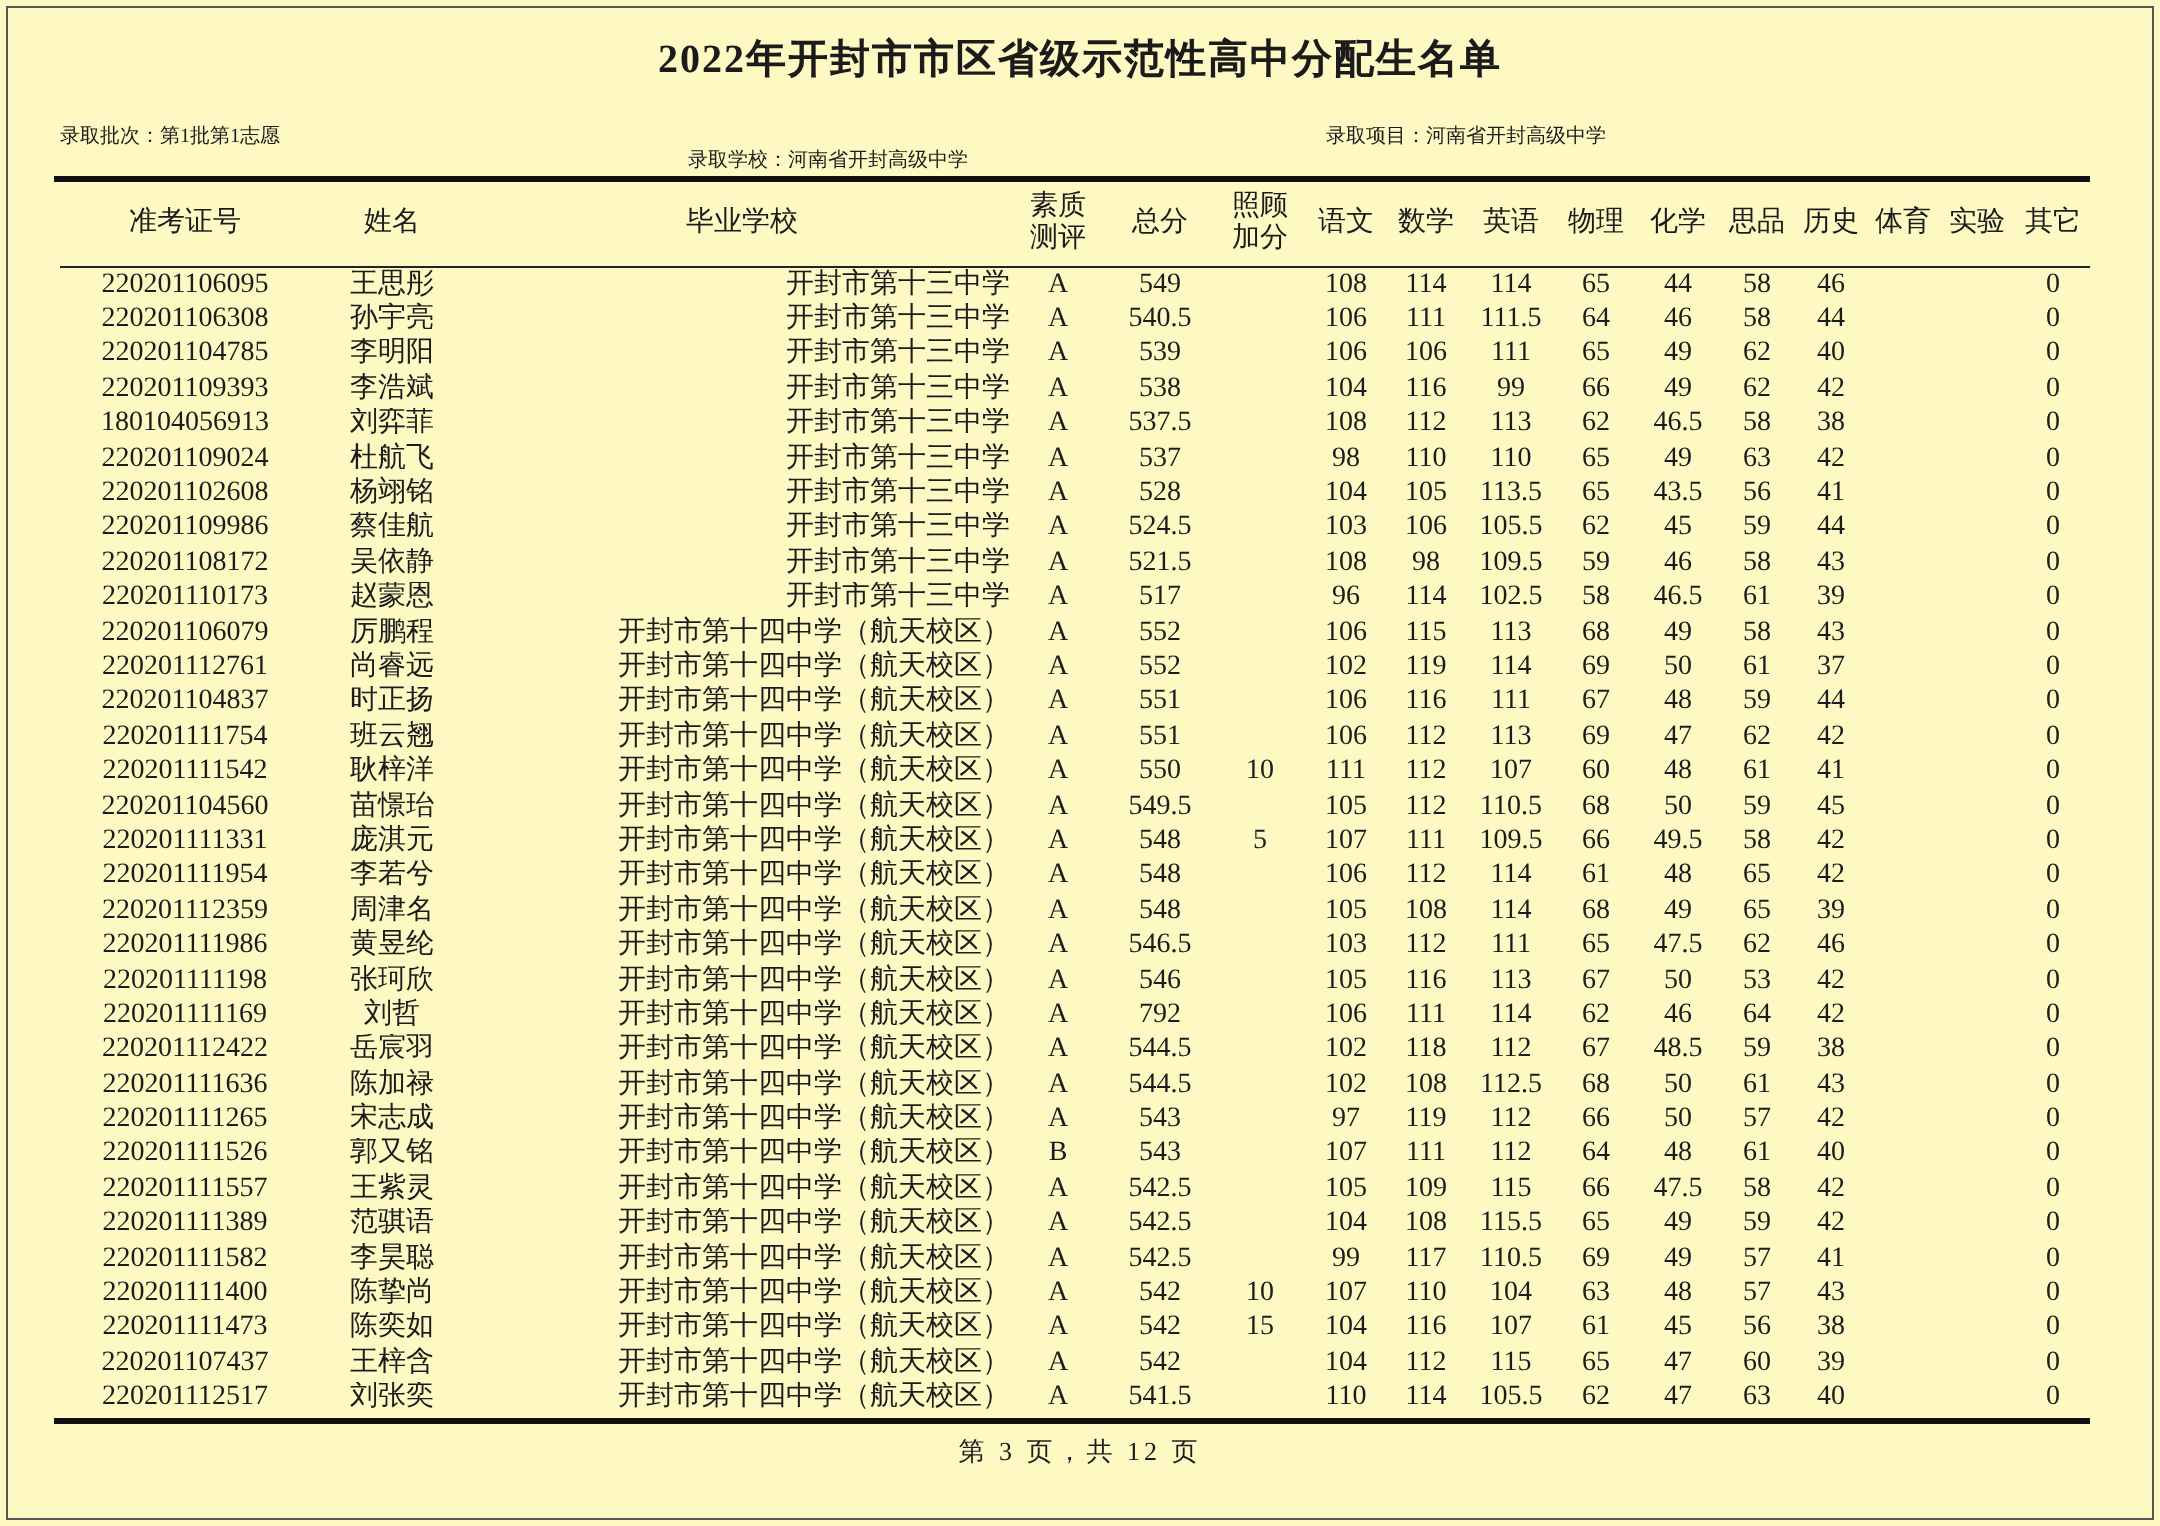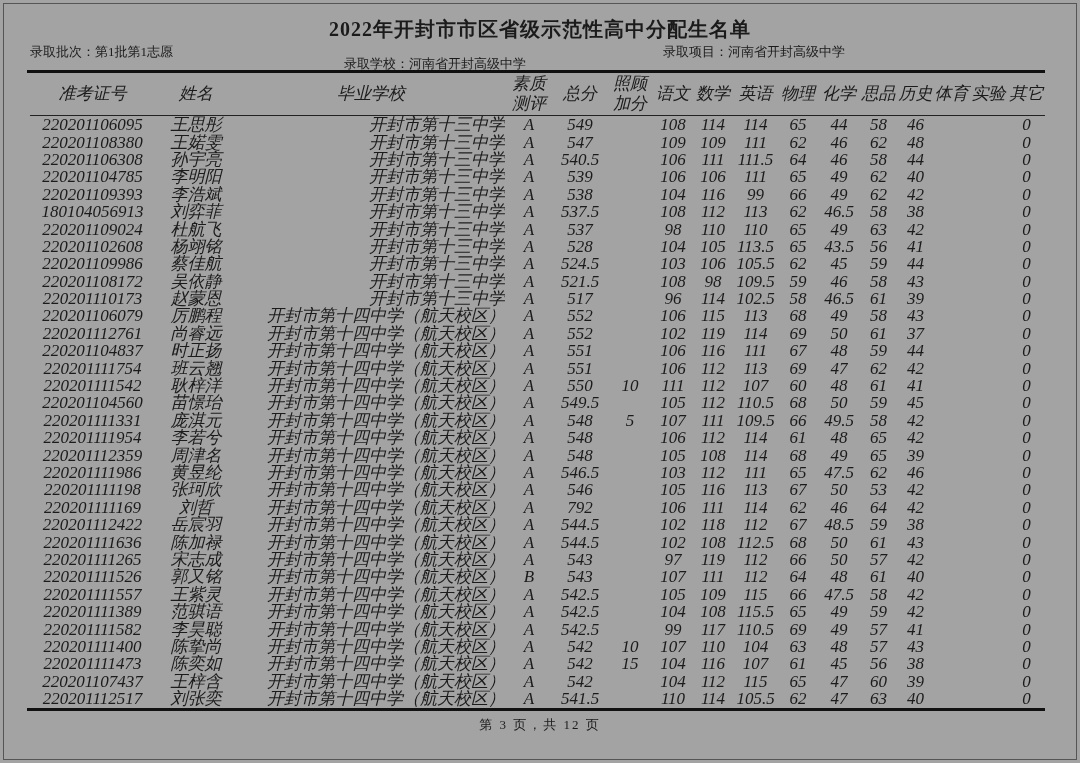--- a/index.html
+++ b/index.html
@@ -1,57 +1,56 @@
 <!DOCTYPE html>
 <html><head>
 <meta charset="utf-8">
 <style>
   html,body{margin:0;padding:0;background:#e8e8e8;}
   .page{
     position:relative;
     width:1080px;height:763px;
-    background:#a3a3a3;
+    background:#fef9c3;
     font-family:"Liberation Serif","DejaVu Serif",serif;
     color:#1b1b1b;
     overflow:hidden;
   }
   .frame{
     position:absolute;left:3px;top:3px;right:3px;bottom:3px;
     border:1px solid #555;
     pointer-events:none;
   }
   .title{
     padding-top:16px;
     text-align:center;
     font-size:20px;
     font-weight:bold;
     letter-spacing:1px;
   }
   .meta-row{
     position:relative;
     height:22px;
-    margin-top:0;
-    font-size:13px;
+    margin-top:18px;
+    font-size:10px;
   }
   .meta-batch{position:absolute;left:30px;top:0;}
   .meta-school{position:absolute;left:344px;top:12px;}
   .meta-project{position:absolute;left:663px;top:0;}
   .rule-thick{
     margin-left:27px;
     width:1018px;
     border-bottom:3px solid #111;
     margin-top:5px;
   }
   table{
     margin-left:30px;
     width:1015px;
     border-collapse:collapse;
     table-layout:fixed;
-    font-size:17px;
-    font-style:italic;
+    font-size:14px;
   }
   col.c1{width:125px} col.c2{width:82px} col.c3{width:268px}
   col.c4{width:48px}  col.c5{width:54px} col.c6{width:46px}
   col.c7{width:40px}  col.c8{width:40px} col.c9{width:45px}
   col.c10{width:40px} col.c11{width:42px} col.c12{width:37px}
   col.c13{width:37px} col.c14{width:35px} col.c15{width:39px}
   col.c16{width:37px}
   thead th{
     height:42px;
     font-weight:normal;
@@ -155,38 +154,20 @@
           <td>114</td>
           <td>65</td>
           <td>44</td>
           <td>58</td>
           <td>46</td>
           <td></td>
           <td></td>
           <td>0</td>
         </tr>
         <tr>
-          <td>220201108380</td>
-          <td>王婼雯</td>
-          <td class="left">开封市第十三中学</td>
-          <td>A</td>
-          <td>547</td>
-          <td></td>
-          <td>109</td>
-          <td>109</td>
-          <td>111</td>
-          <td>62</td>
-          <td>46</td>
-          <td>62</td>
-          <td>48</td>
-          <td></td>
-          <td></td>
-          <td>0</td>
-        </tr>
-        <tr>
           <td>220201106308</td>
           <td>孙宇亮</td>
           <td class="left">开封市第十三中学</td>
           <td>A</td>
           <td>540.5</td>
           <td></td>
           <td>106</td>
           <td>111</td>
           <td>111.5</td>
           <td>64</td>

